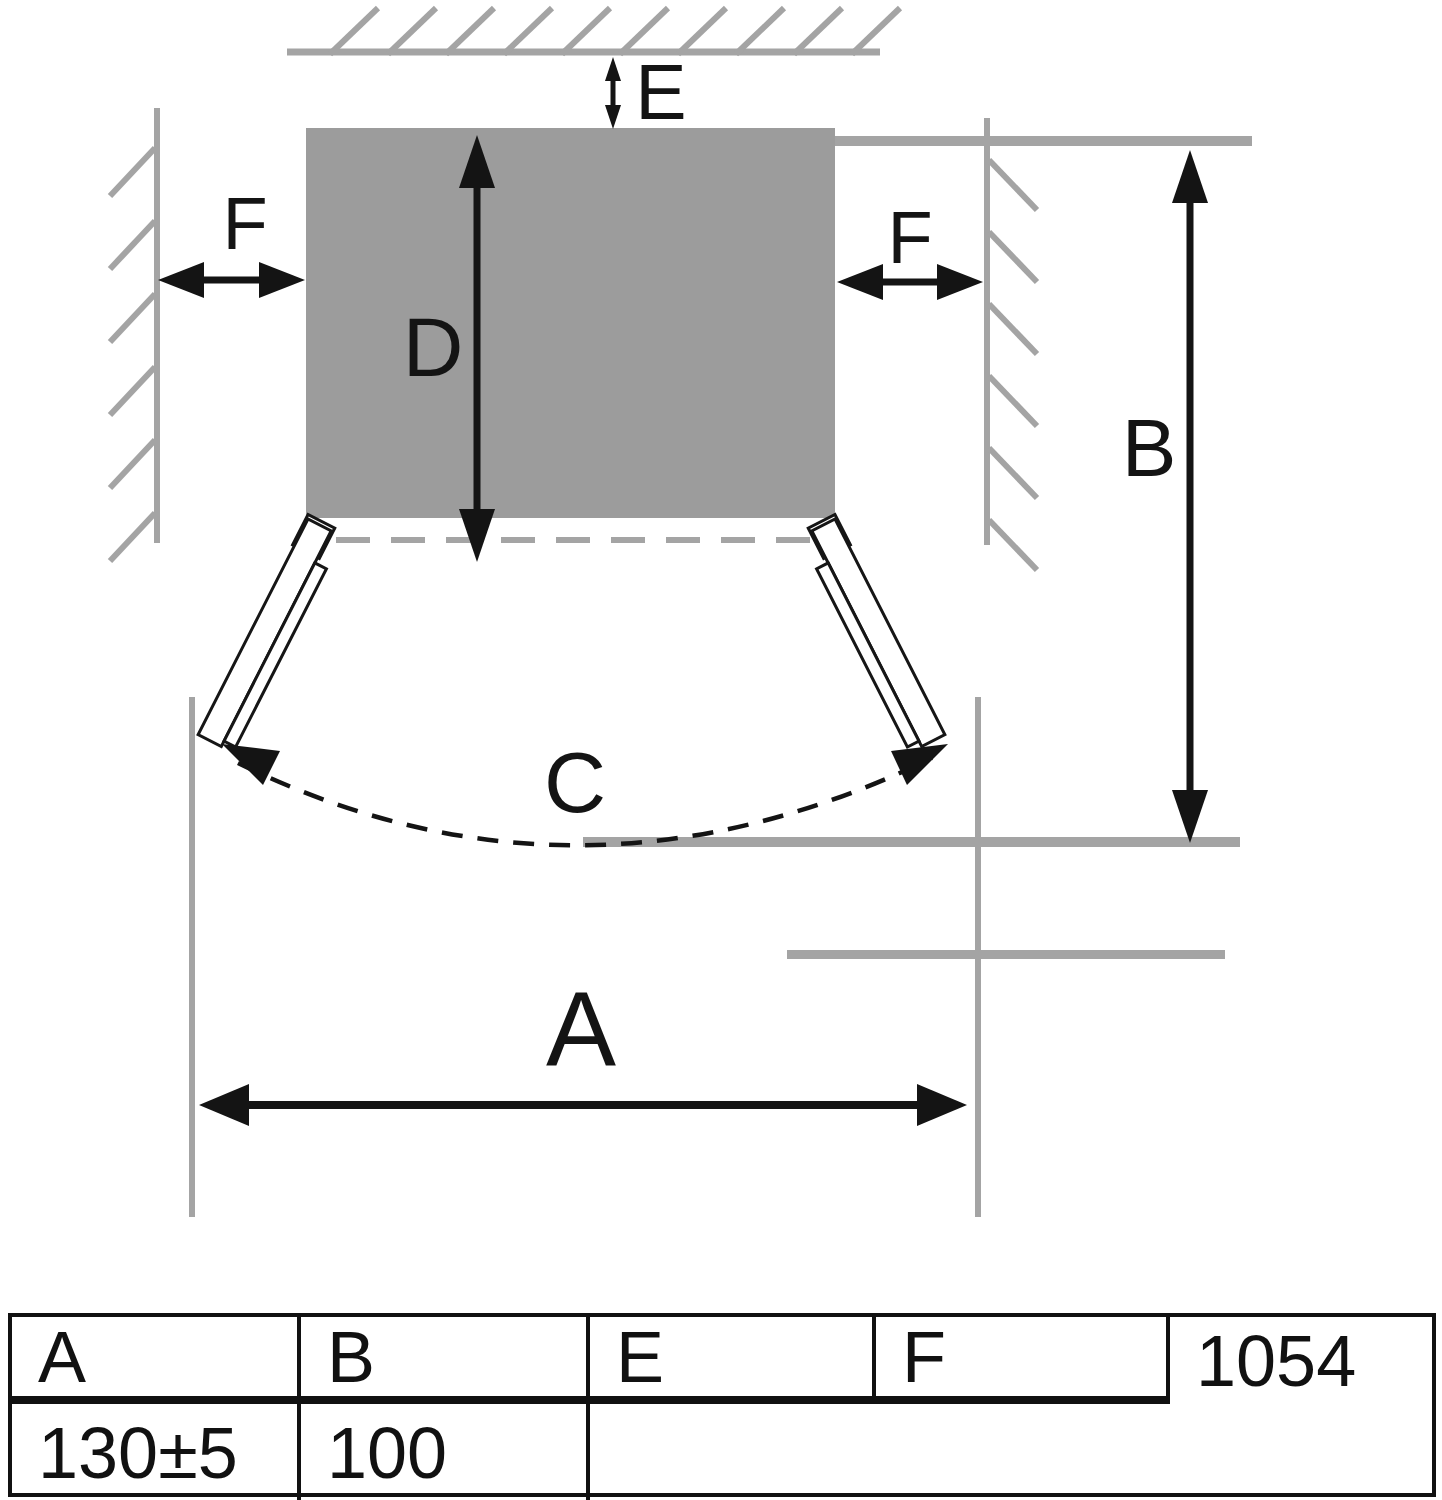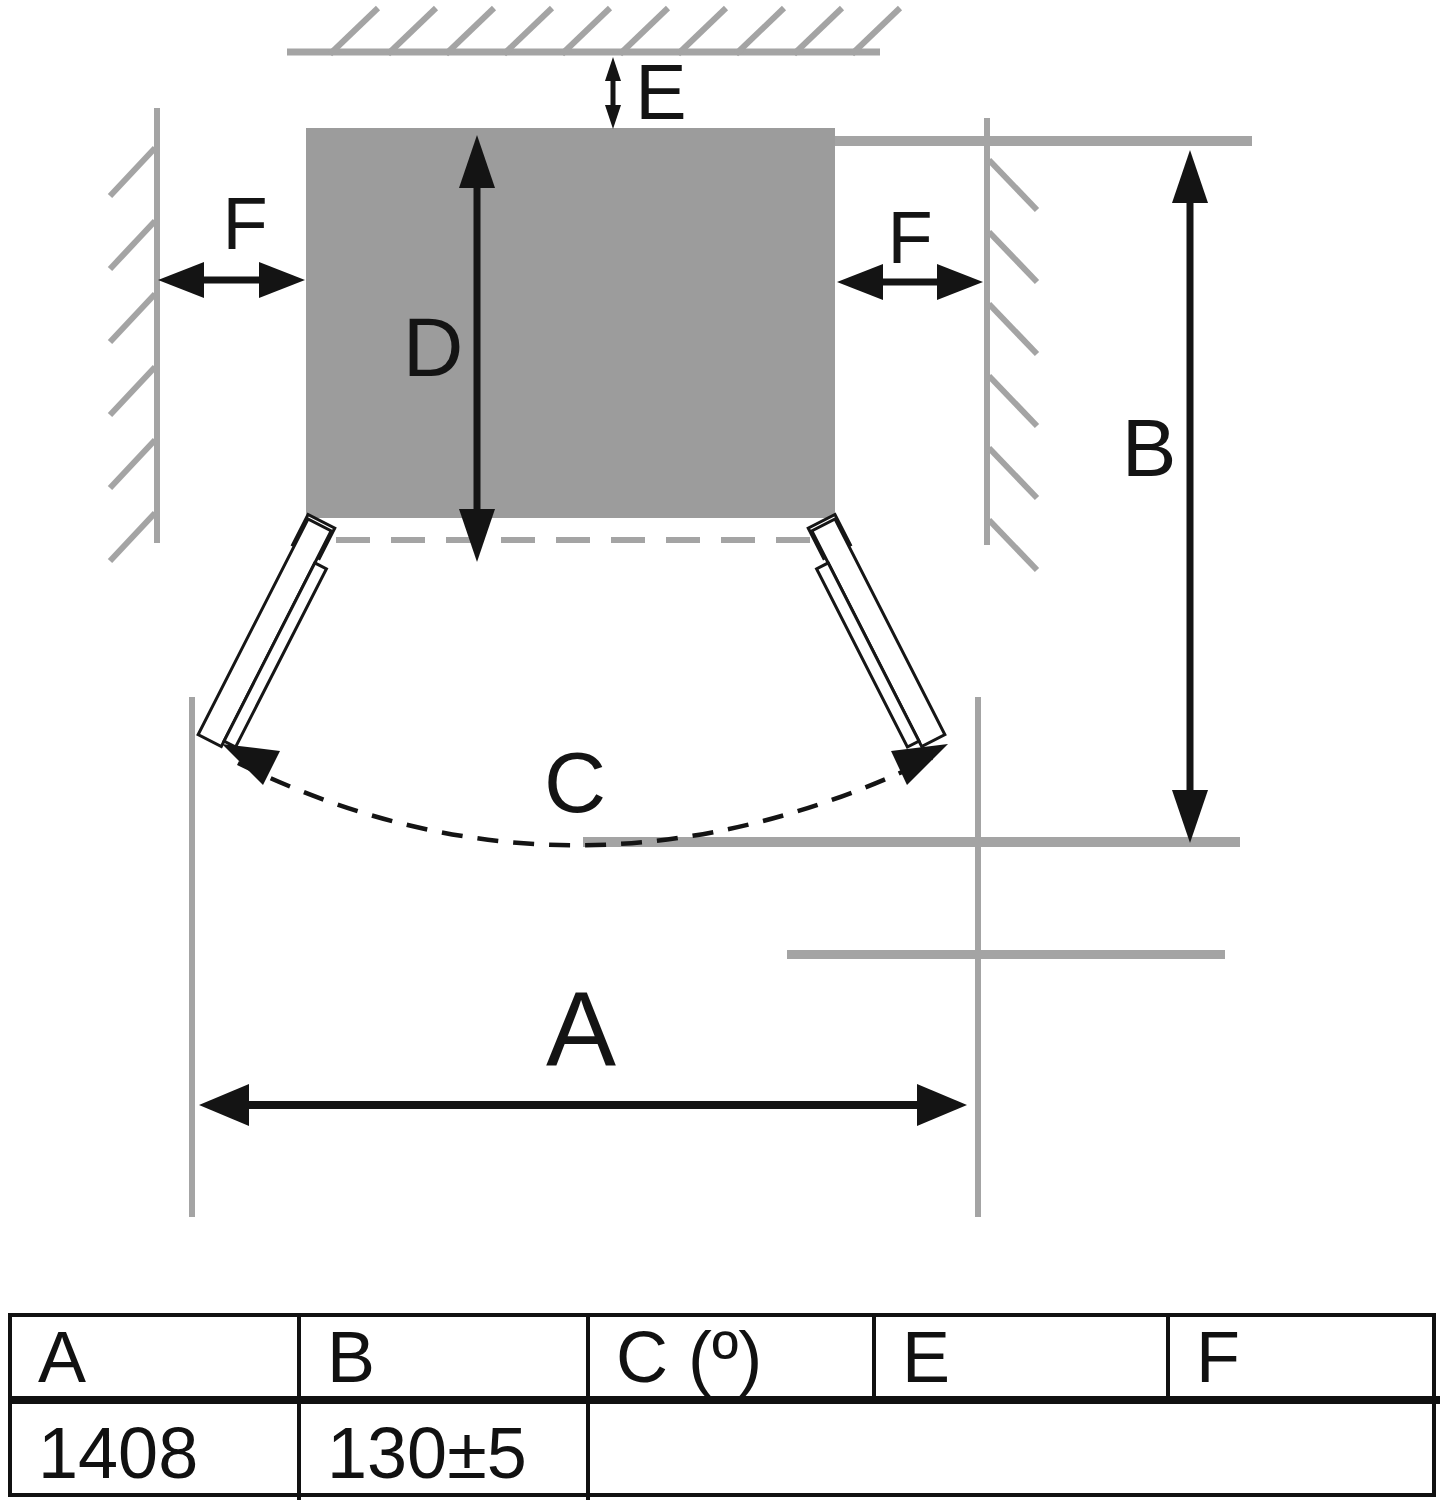--- a/index.html
+++ b/index.html
@@ -142,18 +142,18 @@
   <text class="lbl fs-d" x="433" y="376">D</text>
   <text class="lbl fs-b" x="1149" y="476">B</text>
   <text class="lbl fs-c" x="575" y="812">C</text>
   <text class="lbl fs-a" x="581" y="1065">A</text>
 </svg>
 </div>
 
 <div id="spec-table">
   <div class="cell head">A</div>
   <div class="cell head">B</div>
-  <div class="cell head">C (º)</div>
   <div class="cell head">E</div>
   <div class="cell head">F</div>
-  <div class="cell">1408</div>
+  <div class="cell">1054</div>
   <div class="cell">130±5</div>
+  <div class="cell">100</div>
 </div>
 
 </body></html>

